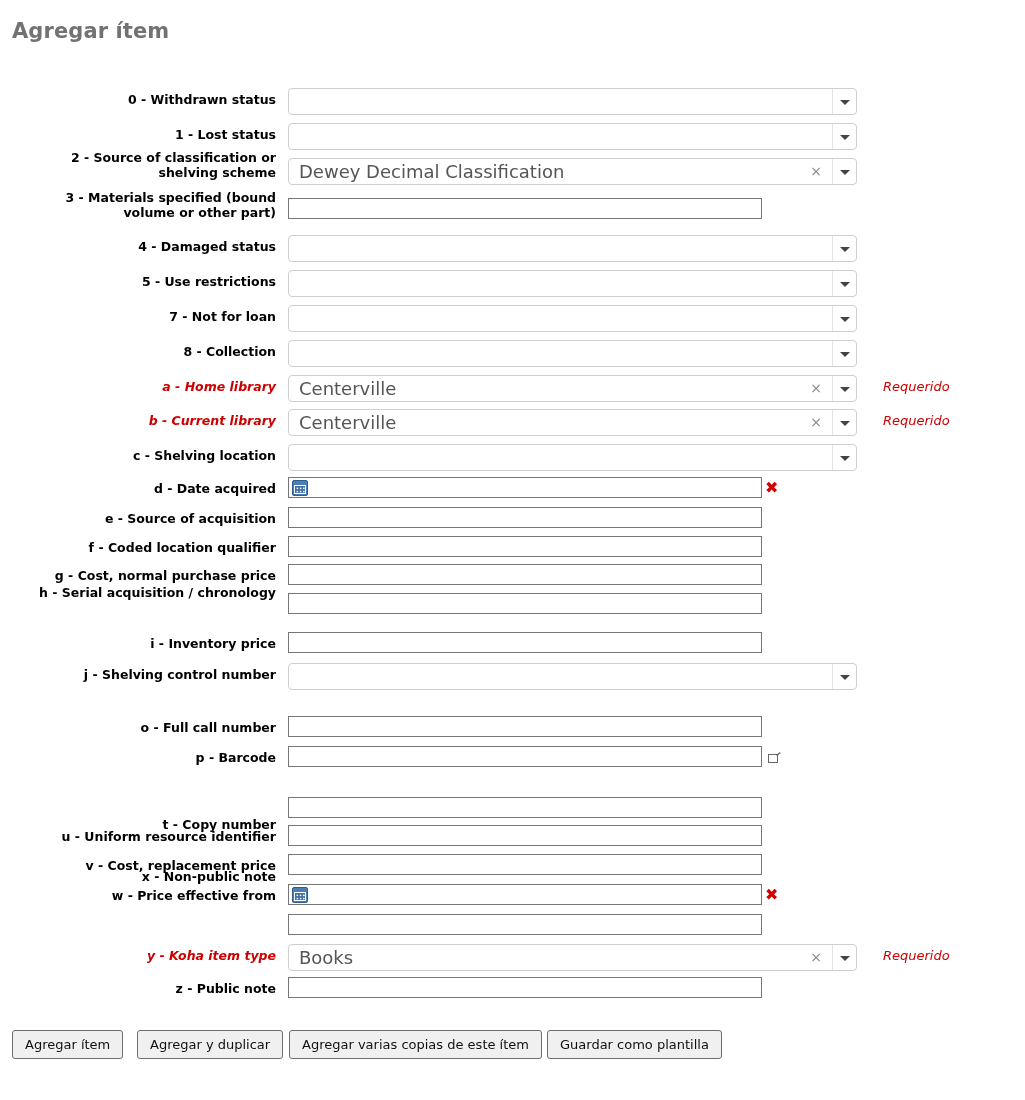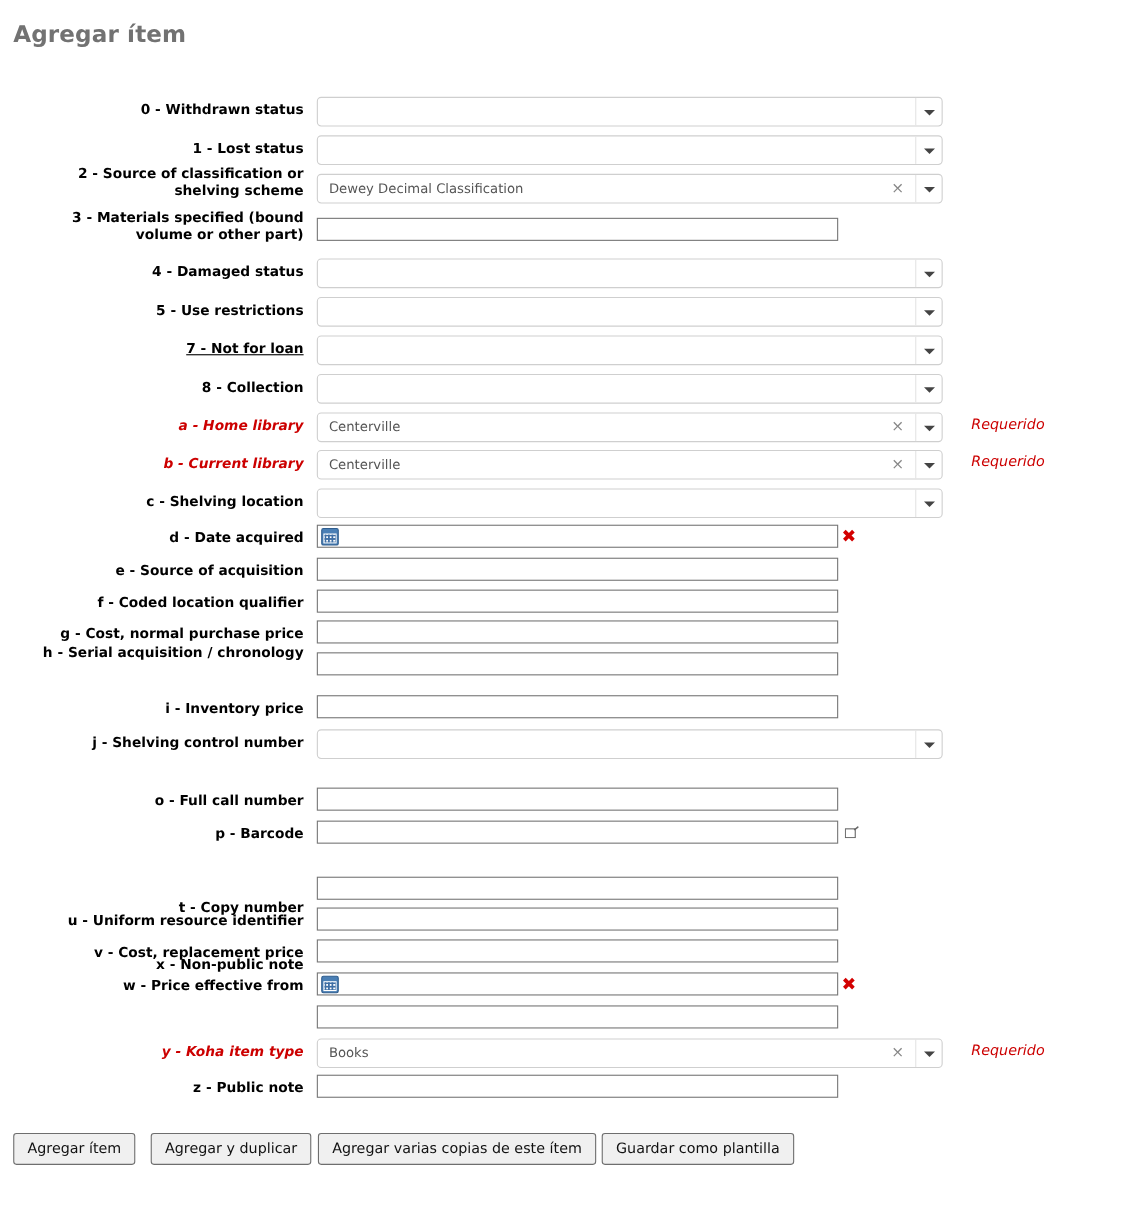--- a/index.html
+++ b/index.html
@@ -56,21 +56,21 @@
     height: 27px;
     border: 1px solid #cfcfcf;
     border-radius: 4px;
     background: #ffffff;
   }
   .s2 .s2-txt {
     position: absolute;
     left: 10px; top: 0;
     height: 25px;
     line-height: 25px;
-    font-size: 12px;
+    font-size: 18px;
     color: #555555;
     font-weight: normal;
     white-space: nowrap;
     overflow: hidden;
     max-width: 480px;
   }
   .s2 .s2-clear {
     position: absolute;
     right: 34px; top: 0;
     height: 25px; line-height: 25px;
@@ -206,21 +206,21 @@
       <div class="lbl" style="top: 157px;">4 - Damaged status</div>
       <div class="s2" style="top: 153px;">
         <span class="s2-txt"></span>
         <span class="s2-arrow"></span>
       </div>
       <div class="lbl" style="top: 192px;">5 - Use restrictions</div>
       <div class="s2" style="top: 188px;">
         <span class="s2-txt"></span>
         <span class="s2-arrow"></span>
       </div>
-      <div class="lbl" style="top: 227px; text-decoration: underline;">7 - Not for loan</div>
+      <div class="lbl" style="top: 227px;">7 - Not for loan</div>
       <div class="s2" style="top: 223px;">
         <span class="s2-txt"></span>
         <span class="s2-arrow"></span>
       </div>
       <div class="lbl" style="top: 262px;">8 - Collection</div>
       <div class="s2" style="top: 258px;">
         <span class="s2-txt"></span>
         <span class="s2-arrow"></span>
       </div>
       <div class="lbl req" style="top: 297px;">a - Home library</div>

